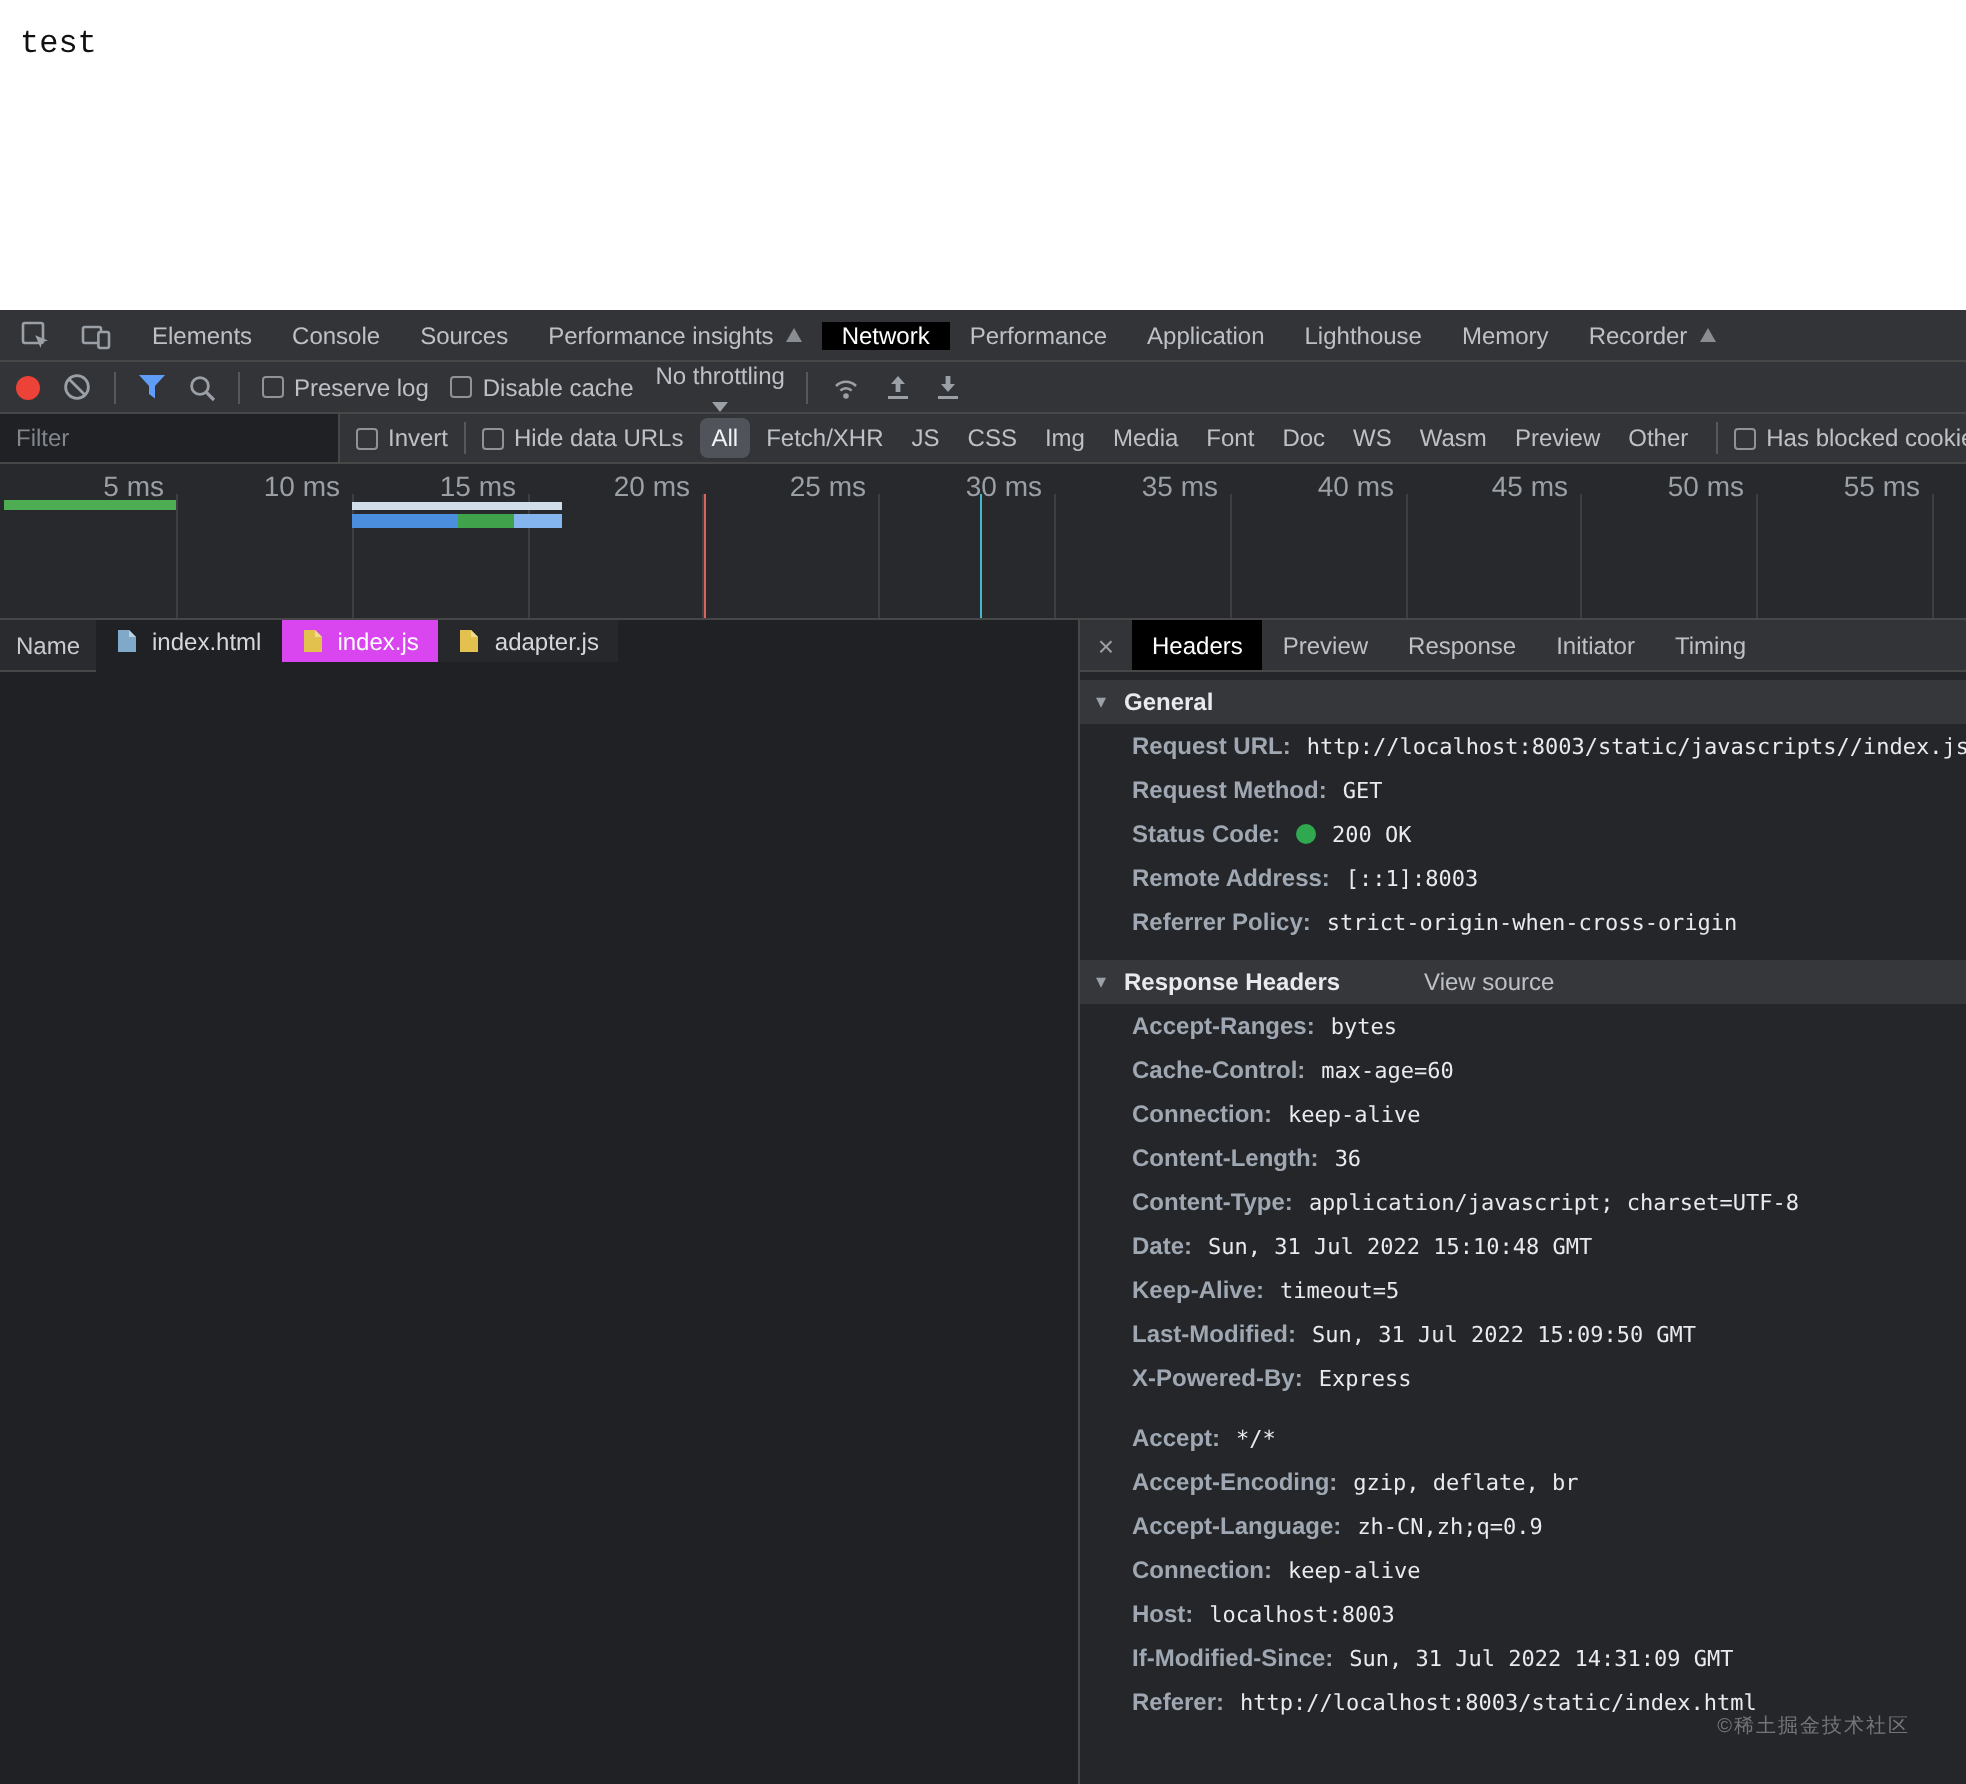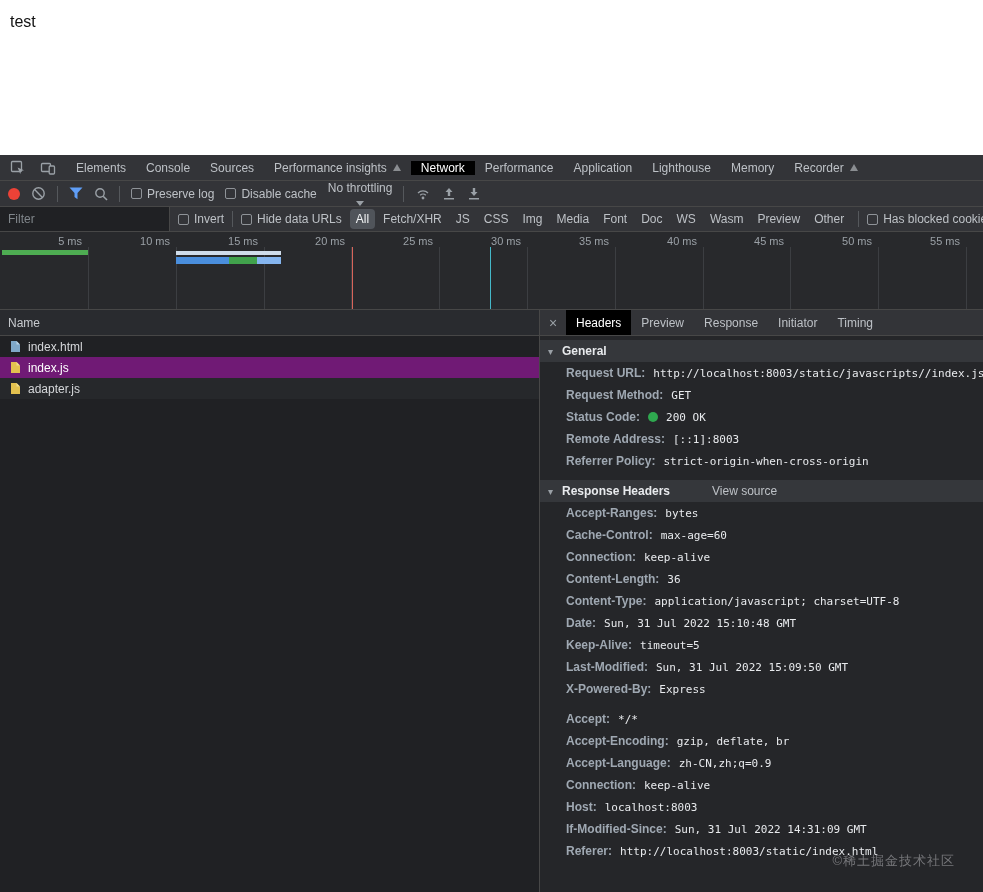--- a/index.html
+++ b/index.html
@@ -1,19 +1,19 @@
 <!DOCTYPE html>
 <html><head>
 <meta charset="utf-8">
 <style>
   * { margin:0; padding:0; box-sizing:border-box; }
   html,body { width:983px; height:892px; }
   body { font-family:"Liberation Sans","DejaVu Sans",sans-serif; background:#ffffff; position:relative; overflow:hidden; }
 
-  .page-title { position:absolute; top:13px; left:10px; font-family:Liberation Sans, sans-serif; font-size:16px; color:#111; }
+  .page-title { position:absolute; top:13px; left:10px; font-family:Liberation Mono, monospace; font-size:16px; color:#111; }
 
   .devtools { position:absolute; top:155px; left:0; width:983px; height:737px; background:#202124; color:#e8eaed; font-size:12px; display:flex; flex-direction:column; }
 
   
   .tabbar { height:26px; background:#333438; border-bottom:1px solid #474747; display:flex; align-items:center; color:#bdc1c6; flex:0 0 auto; }
   .tabbar-icons { display:flex; align-items:center; padding:0 6px; gap:6px; }
   .tbtn { width:24px; height:100%; display:flex; align-items:center; justify-content:center; cursor:pointer; }
   .tab { display:flex; align-items:center; gap:5px; padding:0 10px; cursor:pointer; white-space:nowrap; }
   .tab.selected { background:#000; color:#fff; }
   .warn-tri { width:0; height:0; border-left:4px solid transparent; border-right:4px solid transparent; border-bottom:7px solid #8a8d91; margin-left:1px; }
@@ -32,32 +32,32 @@
   .filterbar { height:25px; background:#333438; border-bottom:1px solid #474747; display:flex; align-items:center; gap:8px; color:#bdc1c6; overflow:hidden; white-space:nowrap; flex:0 0 auto; }
   .filter-input { width:170px; height:100%; background:#202124; border:0; border-right:1px solid #474747; color:#e8eaed; padding:0 8px; font-size:12px; font-family:inherit; outline:none; flex:0 0 auto; }
   .filter-input::placeholder { color:#80868b; }
   .chips { display:flex; align-items:center; gap:2px; }
   .chip { padding:3px 6px; border-radius:4px; cursor:pointer; }
   .chip.selected { background:#50545a; color:#f1f3f4; }
 
   
   .overview { height:78px; position:relative; background:#28292c; border-bottom:1px solid #474747; overflow:hidden; flex:0 0 auto; }
   .grid-line { position:absolute; top:15px; bottom:0; width:1px; background:#3c3e42; }
-  .time-label { position:absolute; top:3px; width:70px; text-align:right; font-size:11px; color:#9aa0a6; }
+  .time-label { position:absolute; top:3px; width:70px; text-align:right; font-size:14px; color:#9aa0a6; }
   .ov-bar { position:absolute; }
   .event-line { position:absolute; top:15px; bottom:0; width:1px; }
 
   
   .content { flex:1 1 auto; display:flex; min-height:0; }
-  .left-panel { width:540px; flex:0 0 540px; border-right:1px solid #474747; background:#202124; display:flex; flex-direction:column; }
+  .left-panel { width:540px; flex:0 0 540px; border-right:1px solid #474747; background:#202124; display:flex; flex-direction:row; }
   .col-header { height:26px; background:#292b2f; border-bottom:1px solid #474747; display:flex; align-items:center; padding:0 8px; color:#c8cbcf; flex:0 0 auto; }
   .req-row { height:21px; display:flex; align-items:center; gap:7px; padding:0 10px; color:#d5d7da; cursor:pointer; flex:0 0 auto; }
   .req-row.dark { background:#202124; }
   .req-row.lite { background:#26282b; }
-  .req-row.selected { background:#701a75; color:#ffffff; }
+  .req-row.selected { background:#d946ef; color:#ffffff; }
   .ficon { display:flex; align-items:center; flex:0 0 auto; }
 
   
   .right-panel { flex:1 1 auto; display:flex; flex-direction:column; background:#252629; min-width:0; }
   .subtabs { height:26px; background:#333438; border-bottom:1px solid #474747; display:flex; align-items:stretch; color:#bdc1c6; flex:0 0 auto; }
   .close-x { width:26px; display:flex; align-items:center; justify-content:center; color:#9aa0a6; font-size:14px; cursor:pointer; }
   .close-x::before { content:"×"; }
   .subtab { padding:0 10px; display:flex; align-items:center; cursor:pointer; }
   .subtab.selected { background:#000; color:#fff; }
   .headers-scroll { flex:1 1 auto; overflow:hidden; padding-top:4px; }
@@ -65,21 +65,21 @@
   .sect-header { height:22px; display:flex; align-items:center; padding:0 8px; background:#35373b; cursor:pointer; }
   .tri { color:#9aa0a6; font-size:10px; width:12px; }
   .tri::before { content:"▾"; }
   .sect-title { font-weight:bold; color:#e8eaed; margin-left:2px; }
   .view-source { margin-left:42px; color:#bdc1c6; font-weight:normal; cursor:pointer; }
   .kv { height:22px; display:flex; align-items:center; padding-left:26px; gap:8px; overflow:hidden; }
   .k { font-weight:bold; color:#9fa8b2; white-space:nowrap; flex:0 0 auto; }
   .v { font-family:"DejaVu Sans Mono","Liberation Mono",monospace; font-size:11px; color:#e8eaed; white-space:nowrap; }
   .status-dot { width:10px; height:10px; border-radius:50%; background:#2fa84f; flex:0 0 auto; }
 
-  .watermark { position:absolute; right:28px; bottom:22px; color:rgba(195,195,200,0.5); font-size:13px; letter-spacing:1px; z-index:9; }
+  .watermark { position:absolute; right:28px; bottom:22px; color:rgba(195,195,200,0.5); font-size:10px; letter-spacing:1px; z-index:9; }
 </style>
 </head>
 <body>
 
 <div class="page-title">test</div>
 
 <div class="devtools">
 
   <div class="tabbar">
     <div class="tabbar-icons">

